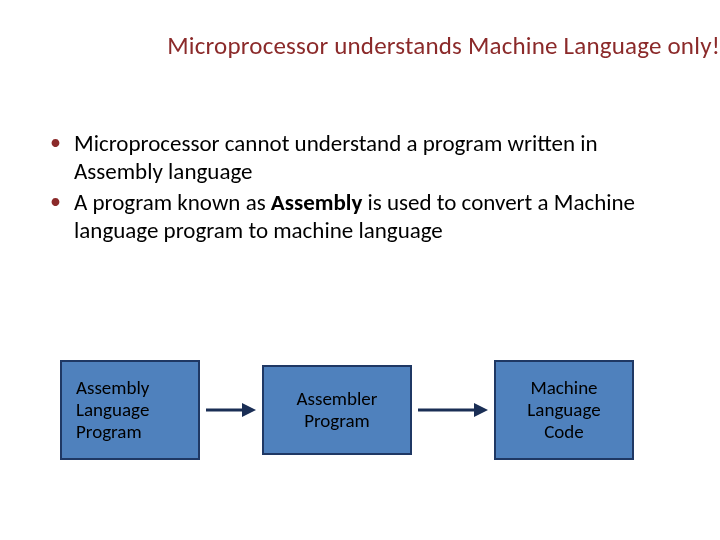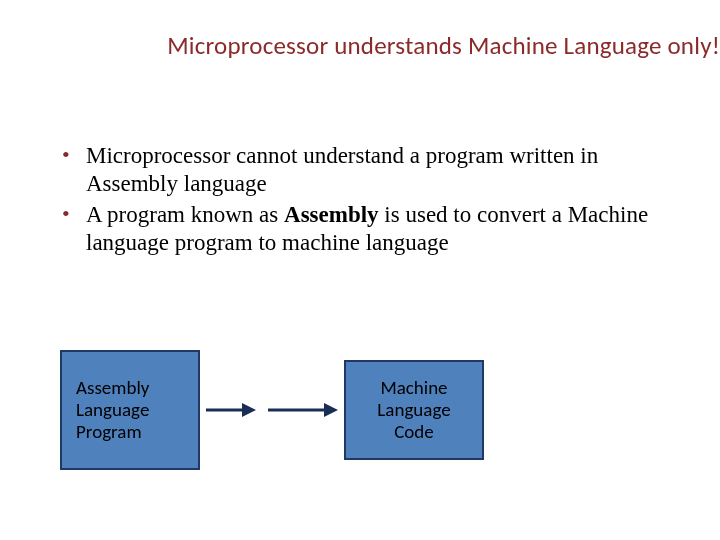--- a/index.html
+++ b/index.html
@@ -32,23 +32,22 @@
     position: absolute;
     top: 130px;
     left: 40px;
     right: 40px;
     font-size: 23px;
     line-height: 1.2;
     color: #000;
   }
   .bullets ul {
     list-style: none;
-    margin: 12px;
+    margin: 0;
     padding: 0;
-    font-family: Liberation Serif, serif;
   }
   .bullets li {
     position: relative;
     padding-left: 34px;
     margin-bottom: 4px;
   }
   .bullets li::before {
     content: "•";
     position: absolute;
     left: 10px;
@@ -72,21 +71,21 @@
     border: 2px solid #1f3864;
     color: #000;
     display: flex;
     align-items: center;
     justify-content: center;
     text-align: center;
     font-size: 19px;
     line-height: 1.15;
     box-sizing: border-box;
   }
-  .box1 { width: 140px; height: 120px; padding: 23px 14px; text-align: left; justify-content: flex-start; }
+  .box1 { width: 140px; height: 100px; padding: 23px 14px; text-align: left; justify-content: flex-start; }
   .box2 { width: 150px; height: 90px; padding: 6px 10px; }
   .box3 { width: 140px; height: 100px; padding: 12px 10px; }
   .arrow {
     flex: 0 0 auto;
     display: flex;
     align-items: center;
     margin: 0 6px;
   }
   .arrow svg { display: block; }
   .gap1 { width: 50px; }
@@ -113,20 +112,23 @@
   <div class="diagram">
     <div class="box box1">
       <span>Assembly Language Program</span>
     </div>
     <div class="arrow gap1">
       <svg width="50" height="20" viewBox="0 0 50 20">
         <line x1="0" y1="10" x2="36" y2="10" stroke="#1a2e55" stroke-width="3"></line>
         <polygon points="36,3 50,10 36,17" fill="#1a2e55"></polygon>
       </svg>
     </div>
+    <div class="box box2">
+      <span>Assembler Program</span>
+    </div>
     <div class="arrow gap2">
       <svg width="70" height="20" viewBox="0 0 70 20">
         <line x1="0" y1="10" x2="56" y2="10" stroke="#1a2e55" stroke-width="3"></line>
         <polygon points="56,3 70,10 56,17" fill="#1a2e55"></polygon>
       </svg>
     </div>
     <div class="box box3">
       <span>Machine Language Code</span>
     </div>
   </div>

